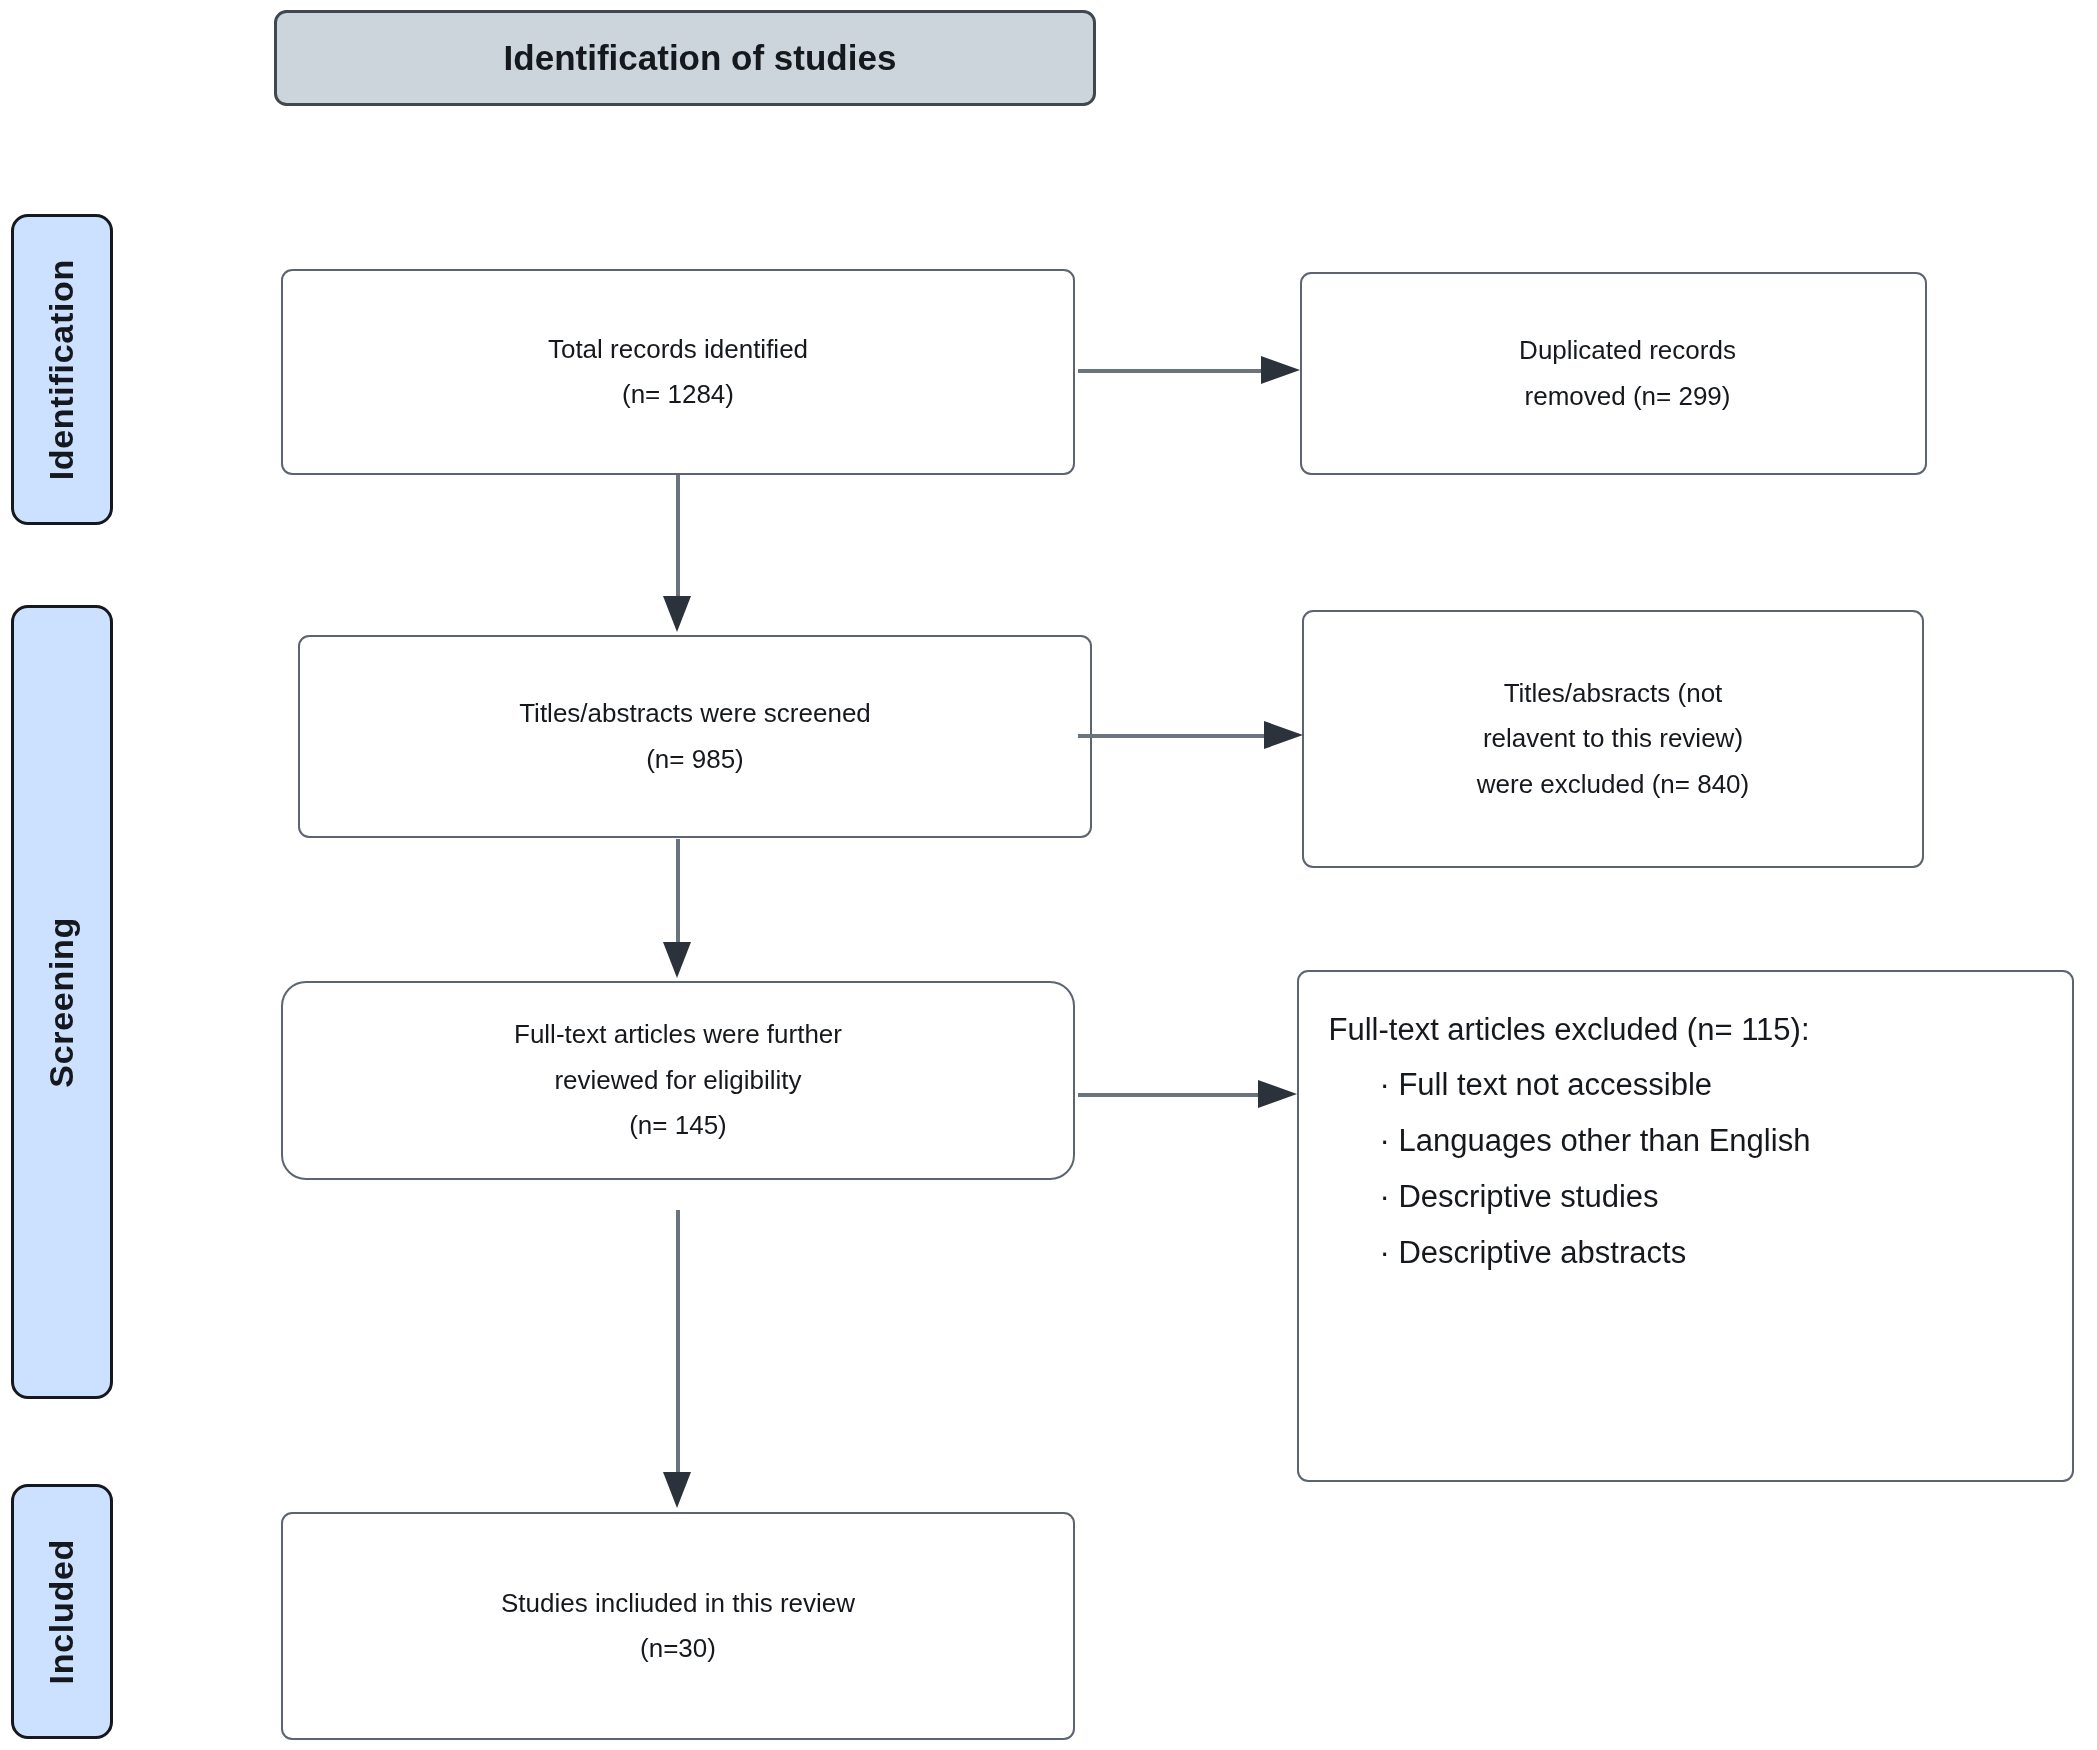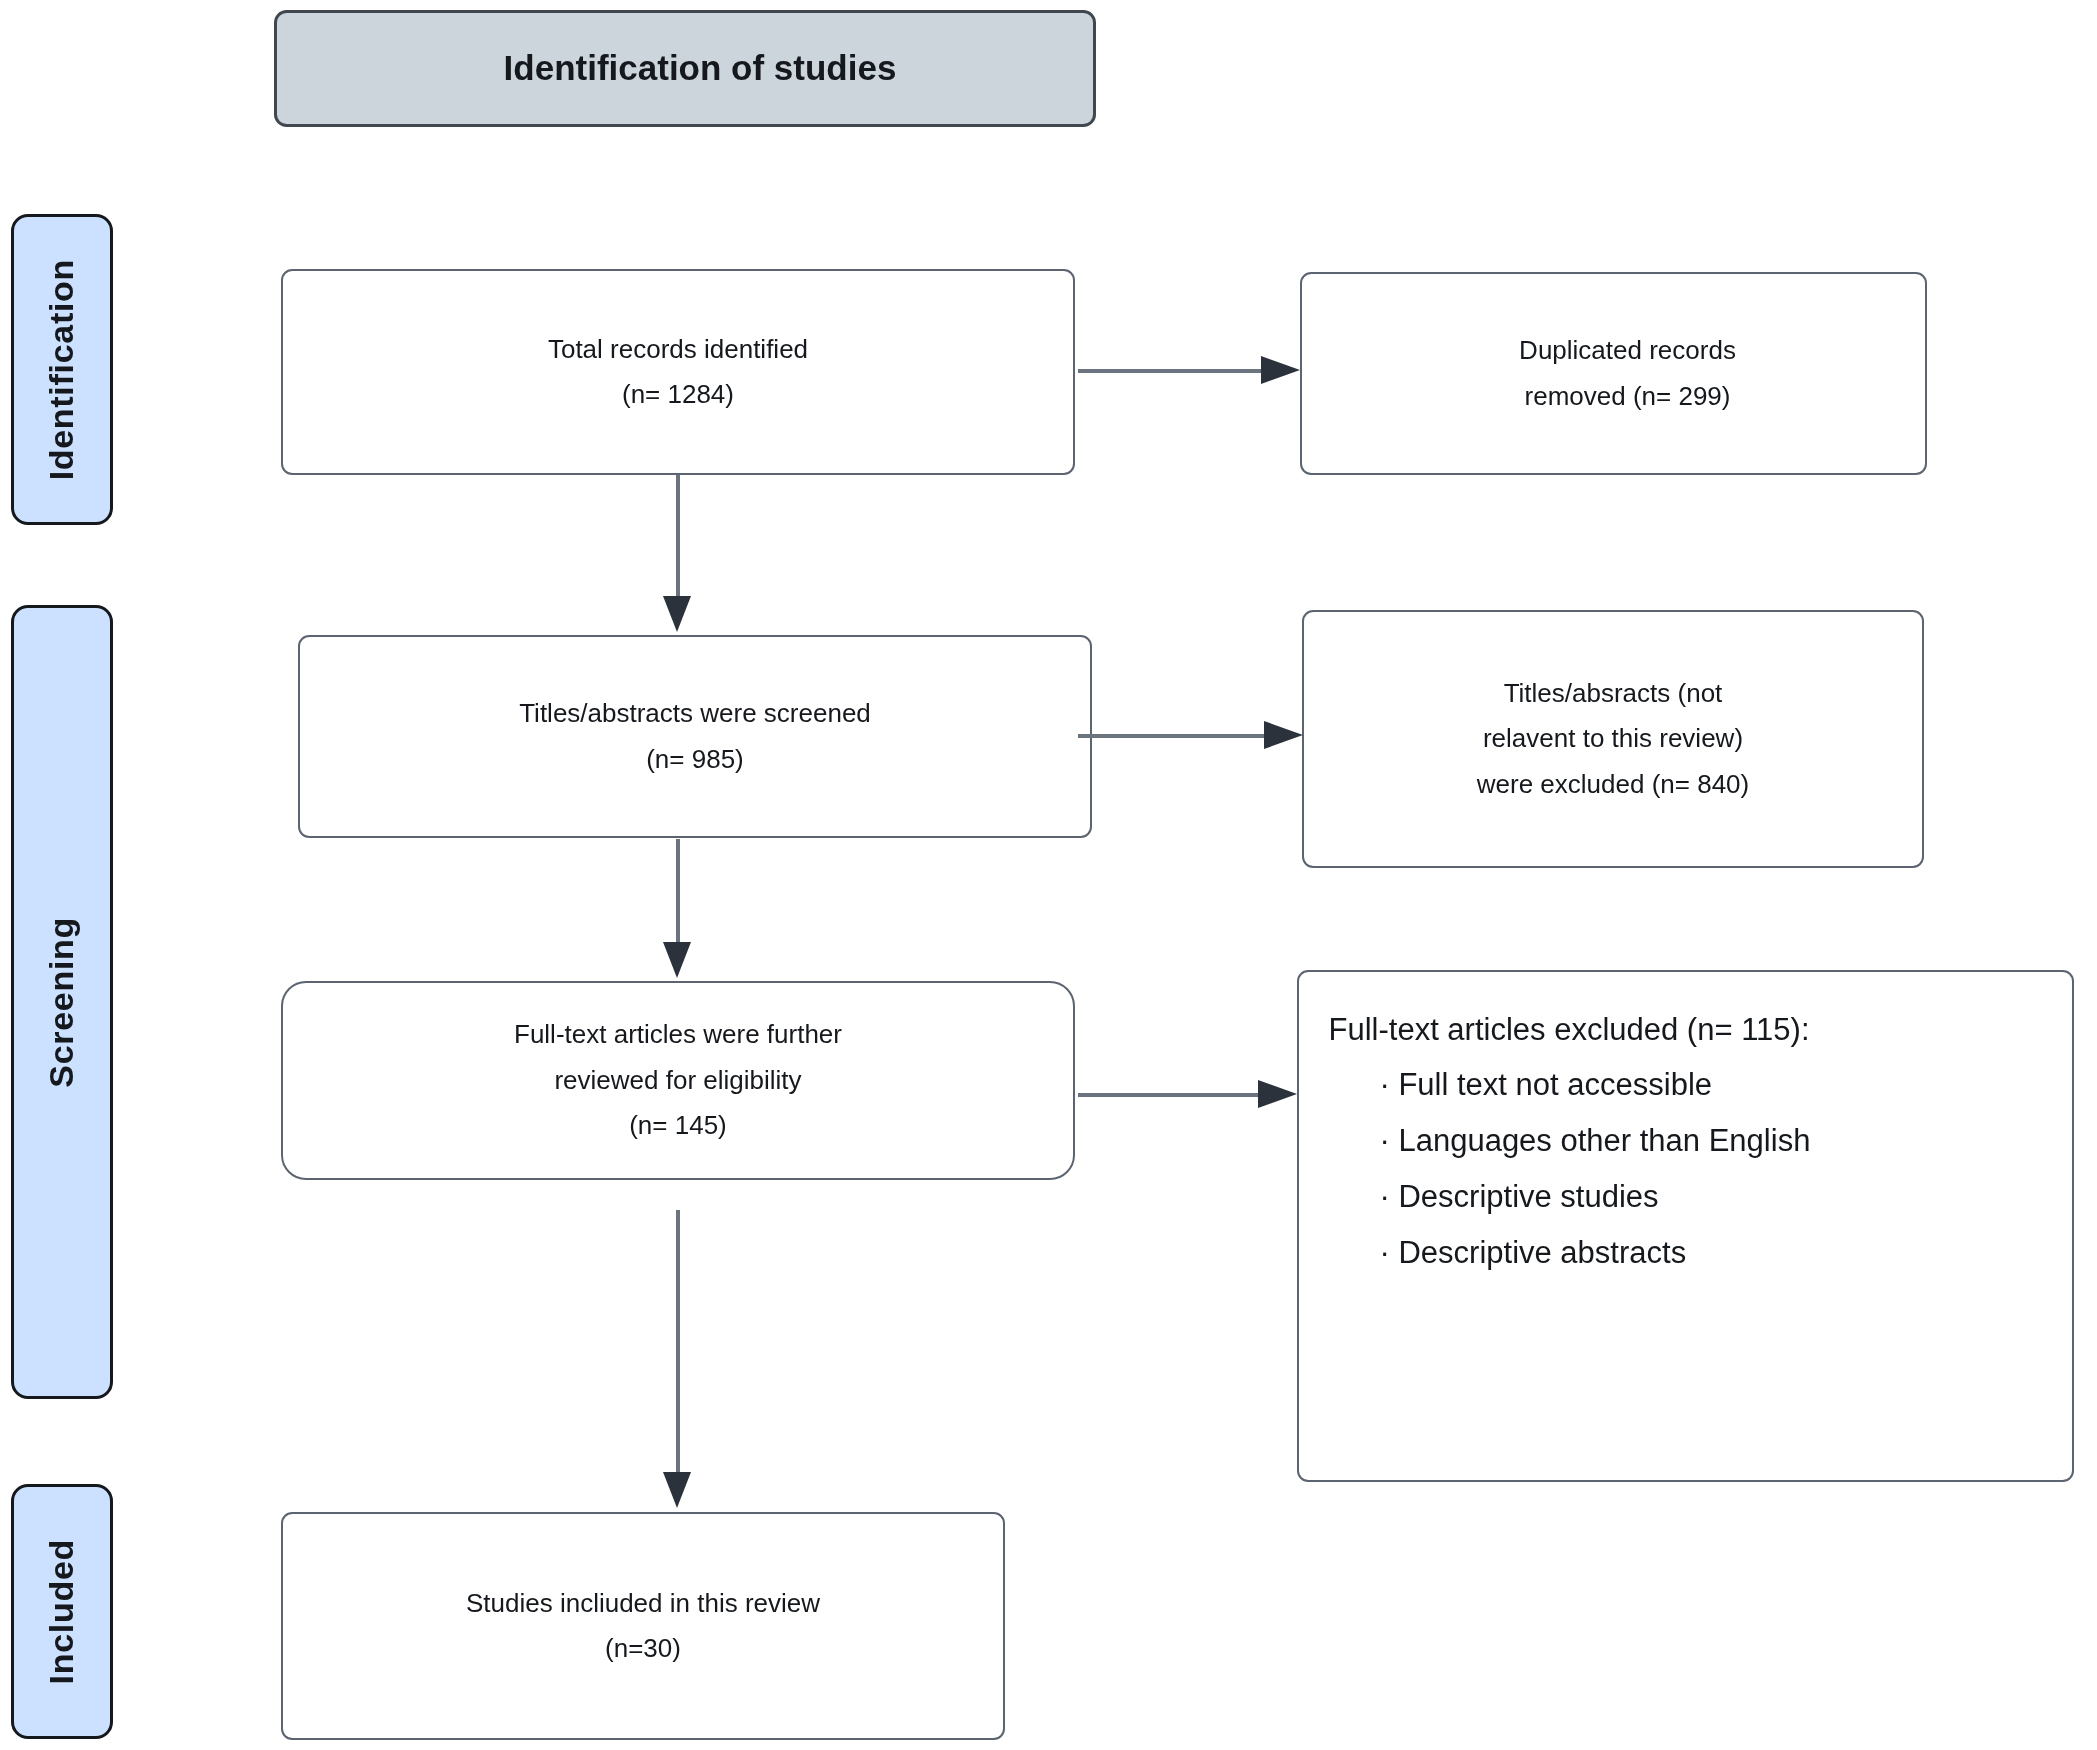--- a/index.html
+++ b/index.html
@@ -32,21 +32,21 @@
   .node .node-text {
     white-space: pre-line;
     font-size: 26px;
     line-height: 1.75;
     padding: 0 21px;
   }
 
   
   .title-box {
     position: absolute;
-    left: 274px; top: 9.8px; width: 822px; height: 117px;
+    left: 274px; top: 9.8px; width: 822px; height: 96px;
     box-sizing: border-box;
     background: #cdd5dc;
     border: 3.5px solid #40474f;
     border-radius: 12.6px;
     display: flex;
     align-items: center;
     justify-content: center;
     padding-left: 30px;
   }
   .title-box .title-text {
@@ -75,21 +75,21 @@
     letter-spacing: 0.7px;
   }
   #stage-identification { top: 214px;  height: 311px; }
   #stage-screening      { top: 605px;  height: 794px; }
   #stage-included       { top: 1484px; height: 255px; }
 
   
   #box-total-records     { left: 281px;  top: 269px;  width: 794px; height: 206px; }
   #box-titles-screened   { left: 298px;  top: 635px;  width: 794px; height: 203px; }
   #box-fulltext-reviewed { left: 281px;  top: 981px; width: 794px; height: 199px; border-radius: 25px; }
-  #box-studies-included  { left: 281px;  top: 1512px; width: 724px; height: 228px; }
+  #box-studies-included  { left: 281px;  top: 1512px; width: 794px; height: 228px; }
   #box-duplicates-removed{ left: 1300px; top: 272px;  width: 627px;  height: 203px; padding-left: 28px; }
   #box-titles-excluded   { left: 1302px; top: 610px;  width: 622px;  height: 258px; }
   #box-fulltext-excluded {
     left: 1297px; top: 970px; width: 777px; height: 512px;
     align-items: flex-start;
     justify-content: flex-start;
     text-align: left;
   }
   .exclusion-content {
     padding: 29.5px 21px 0 29.5px;

